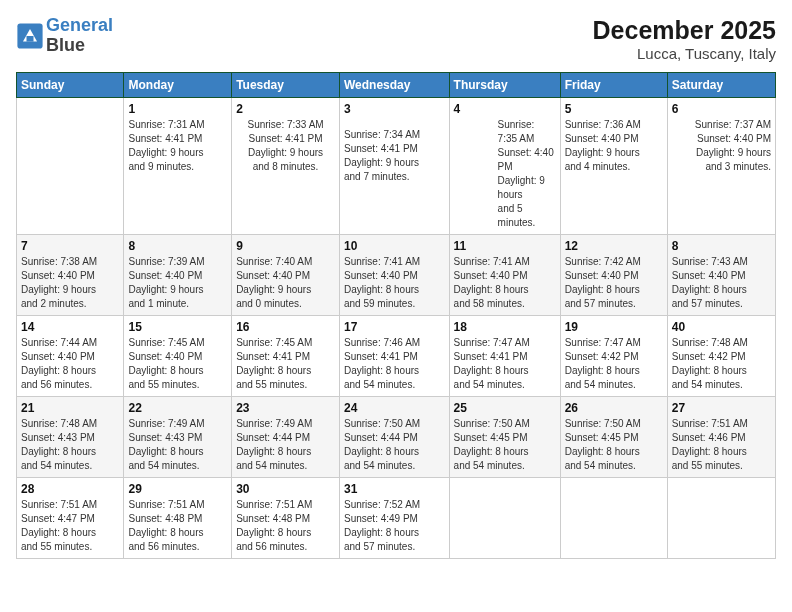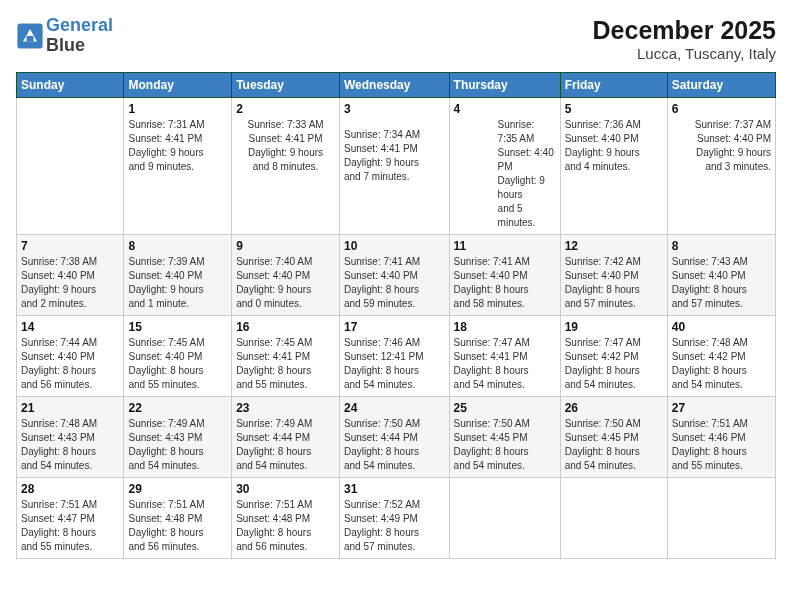--- a/index.html
+++ b/index.html
@@ -241,21 +241,21 @@
           <td>
             <div class="day-num">16</div>
             <div class="day-info" style="white-space: pre-line;">Sunrise: 7:45 AM
 Sunset: 4:41 PM
 Daylight: 8 hours
 and 55 minutes.</div>
           </td>
           <td>
             <div class="day-num">17</div>
             <div class="day-info" style="white-space: pre-line;">Sunrise: 7:46 AM
-Sunset: 12:41 PM
+Sunset: 4:41 PM
 Daylight: 8 hours
 and 54 minutes.</div>
           </td>
           <td>
             <div class="day-num">18</div>
             <div class="day-info" style="white-space: pre-line;">Sunrise: 7:47 AM
 Sunset: 4:41 PM
 Daylight: 8 hours
 and 54 minutes.</div>
           </td>

